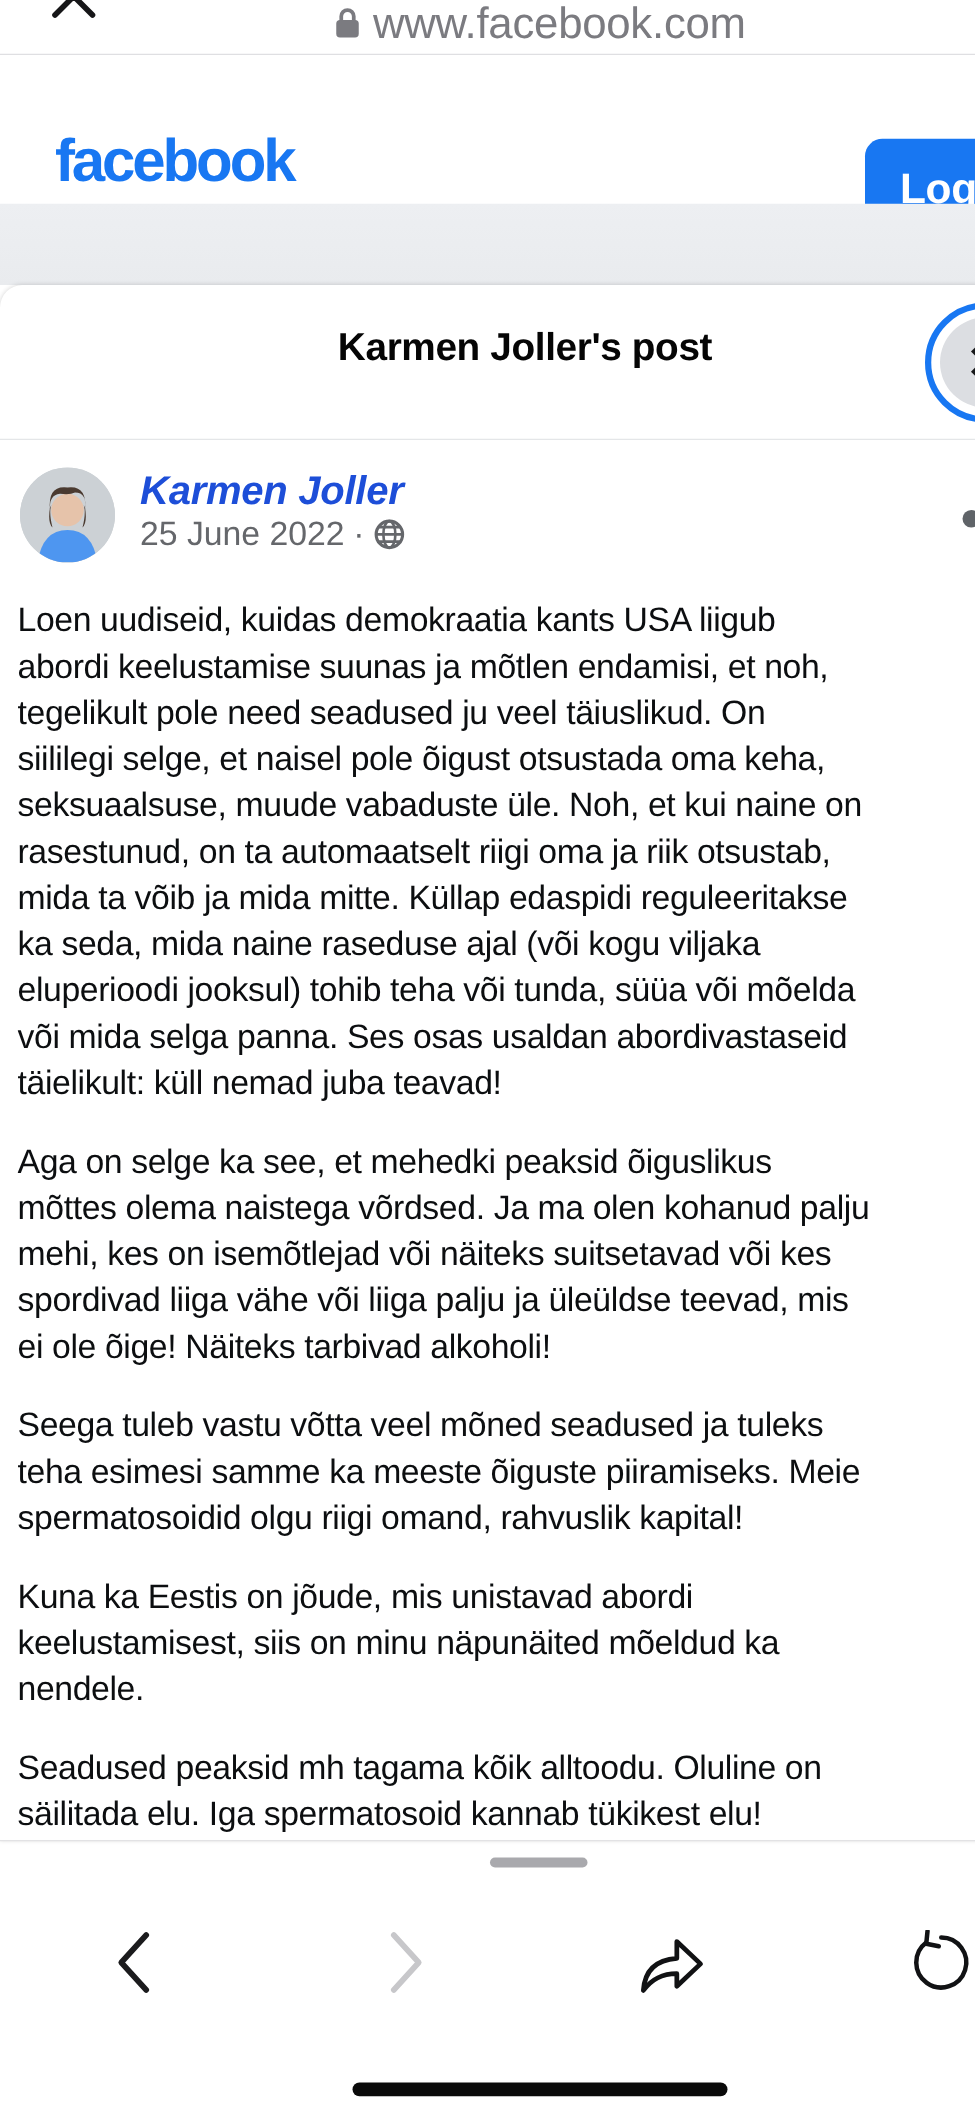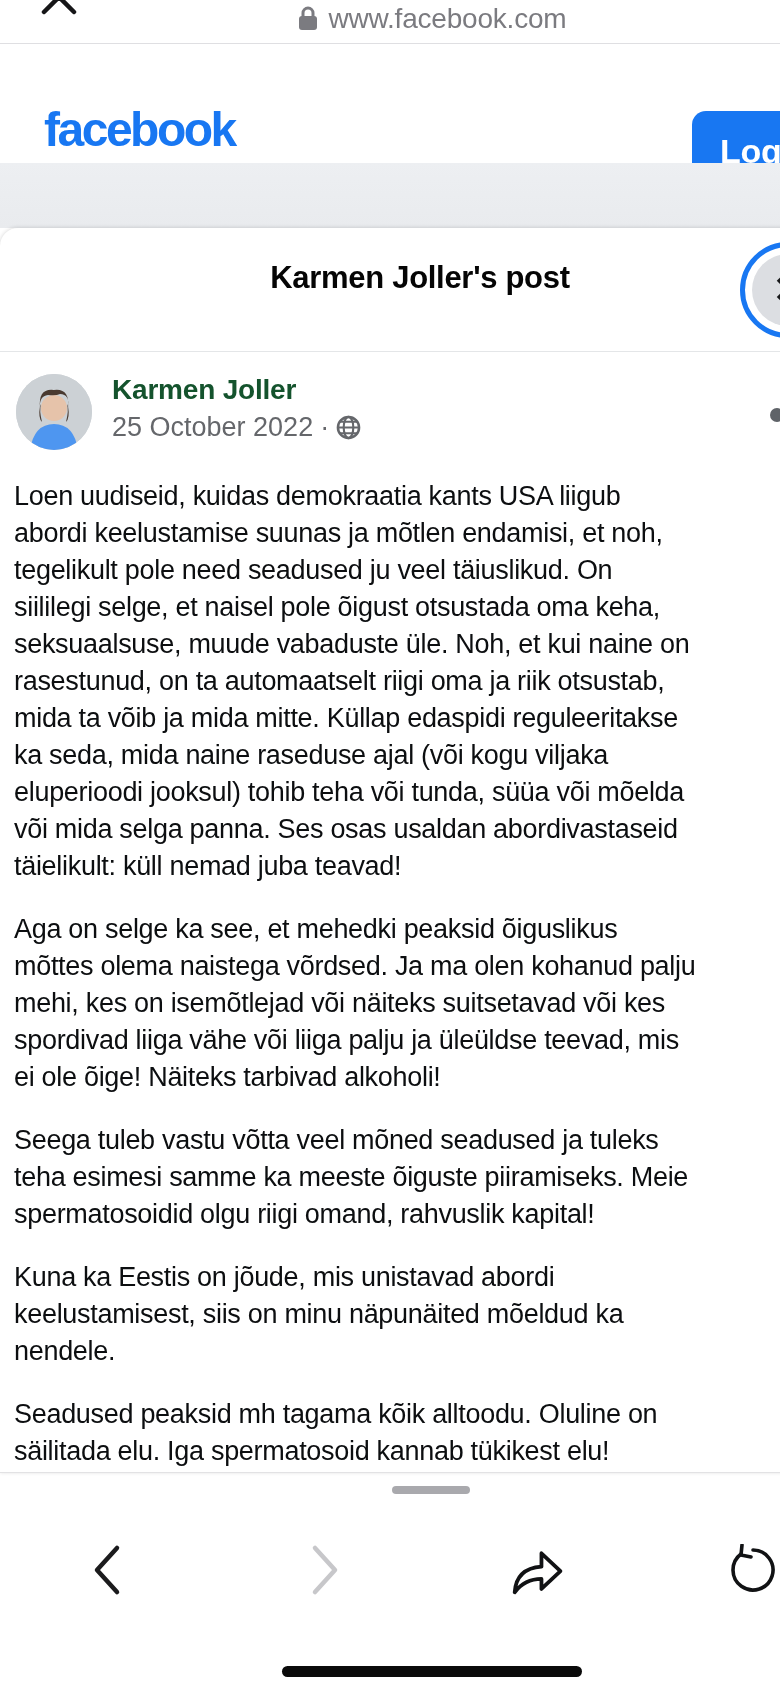--- a/index.html
+++ b/index.html
@@ -5,42 +5,42 @@
   html,body{margin:0;padding:0;}
   body{
     width:780px;height:1689px;overflow:hidden;position:relative;
     background:#ffffff;font-family:"Liberation Sans", sans-serif;
     -webkit-font-smoothing:antialiased;
   }
   
   .safari-top{position:absolute;top:0;left:0;width:864px;height:43px;background:#fff;border-bottom:1px solid #dfdfe2;}
   .close-x{position:absolute;left:36px;top:-26px;width:46px;height:46px;}
   .url-wrap{position:absolute;left:0;top:0;width:864px;height:43px;display:flex;align-items:center;justify-content:center;gap:9px;}
-  .url-text{font-size:28px;color:#7b7b80;letter-spacing:-0.2px;margin-top:-6px;text-align:right;}
+  .url-text{font-size:35px;color:#7b7b80;letter-spacing:-0.2px;margin-top:-6px;text-align:right;}
   .lock-icon{margin-top:-8px;}
   
   .fb-header{position:absolute;top:44px;left:0;width:864px;height:119px;background:#fff;}
   .fb-logo{position:absolute;left:44px;top:58px;font-size:48px;font-weight:bold;letter-spacing:-2.5px;color:var(--brand,#1877F2);}
   .login-btn{position:absolute;left:692px;top:67px;width:190px;height:81px;border-radius:14px;background:var(--brand,#1877F2);
     display:flex;align-items:center;padding-left:28px;box-sizing:border-box;
     color:#fff;font-size:34px;font-weight:bold;letter-spacing:-0.3px;}
   
   .gray-band{position:absolute;top:163px;left:0;width:864px;height:65px;background:linear-gradient(#edeff2,#e9ebee);}
   
   .card{position:absolute;top:228px;left:0;width:864px;height:1244px;background:#fff;border-radius:18px 18px 0 0;box-shadow:0 0 4px rgba(0,0,0,.18);}
   .card-header{position:relative;height:123px;border-bottom:1px solid #e4e6e8;}
   .dialog-title{position:absolute;left:0;top:32px;width:840px;text-align:center;font-size:31px;font-weight:bold;color:#050505;letter-spacing:-0.3px;}
   .close-btn{position:absolute;left:740px;top:14px;width:96px;height:96px;border-radius:50%;border:5px solid var(--brand,#1877F2);
     box-sizing:border-box;background:#fff;display:flex;align-items:center;justify-content:center;}
   .close-btn-inner{width:72px;height:72px;border-radius:50%;background:#dcdee2;display:flex;align-items:center;justify-content:center;
     font-size:36px;font-weight:bold;color:#17181a;line-height:1;}
   
   .post-header{position:relative;height:126px;}
   .avatar{position:absolute;left:16px;top:22px;width:76px;height:76px;border-radius:50%;overflow:hidden;background:#ccd1d5;}
-  .author-name{position:absolute;left:112px;top:22px;font-size:28px;font-weight:bold;color:#14532d;letter-spacing:-0.2px;}
+  .author-name{position:absolute;left:112px;top:22px;font-size:32px;font-weight:bold;color:#1d4ed8;letter-spacing:-0.2px;font-style:italic;}
   .date-row{position:absolute;left:112px;top:60px;font-size:27px;color:#65676b;display:flex;align-items:center;gap:7px;}
   .more-dot{position:absolute;left:770px;top:56px;width:14px;height:14px;border-radius:50%;background:#5f6368;}
   
   .post-body{position:absolute;left:14px;top:250px;width:846px;}
   .para{margin:0 0 26px 0;}
   .line{white-space:nowrap;overflow:hidden;width:846px;font-size:27px;line-height:37px;letter-spacing:-0.3px;color:#0c0e10;}
   
   .footer-divider{position:absolute;top:1472px;left:0;width:864px;height:1px;background:#e2e2e4;}
   .grabber{position:absolute;top:1486px;left:392px;width:78px;height:8px;border-radius:4px;background:#a9a9ad;}
   .nav-icon{position:absolute;}
@@ -83,21 +83,21 @@
         <rect width="76" height="76" fill="#ccd1d5"></rect>
         <path d="M14 76 Q18 50 38 50 Q58 50 62 76 Z" fill="#4e96f0"></path>
         <circle cx="38" cy="34" r="13" fill="#e6c3aa"></circle>
         <path d="M24 34 Q22 14 38 16 Q54 14 52 34 Q54 20 44 20 Q40 22 32 21 Q23 22 24 34 Z" fill="#4a3a30"></path>
         <path d="M24 32 Q22 44 26 48 Q23 36 25 30 Z" fill="#4a3a30"></path>
         <path d="M52 32 Q54 44 50 48 Q53 36 51 30 Z" fill="#4a3a30"></path>
       </svg>
     </div>
     <div class="author-name">Karmen Joller</div>
     <div class="date-row">
-      <span>25 October 2022</span>
+      <span>25 June 2022</span>
       <span>·</span>
       <svg width="25" height="25" viewBox="0 0 26 26">
         <circle cx="13" cy="13" r="11" fill="none" stroke="#65676b" stroke-width="2.6"></circle>
         <ellipse cx="13" cy="13" rx="5" ry="11" fill="none" stroke="#65676b" stroke-width="2.2"></ellipse>
         <path d="M2 13 H24 M4 7 H22 M4 19 H22" stroke="#65676b" stroke-width="2.2" fill="none"></path>
       </svg>
     </div>
     <div class="more-dot"></div>
   </div>
 

